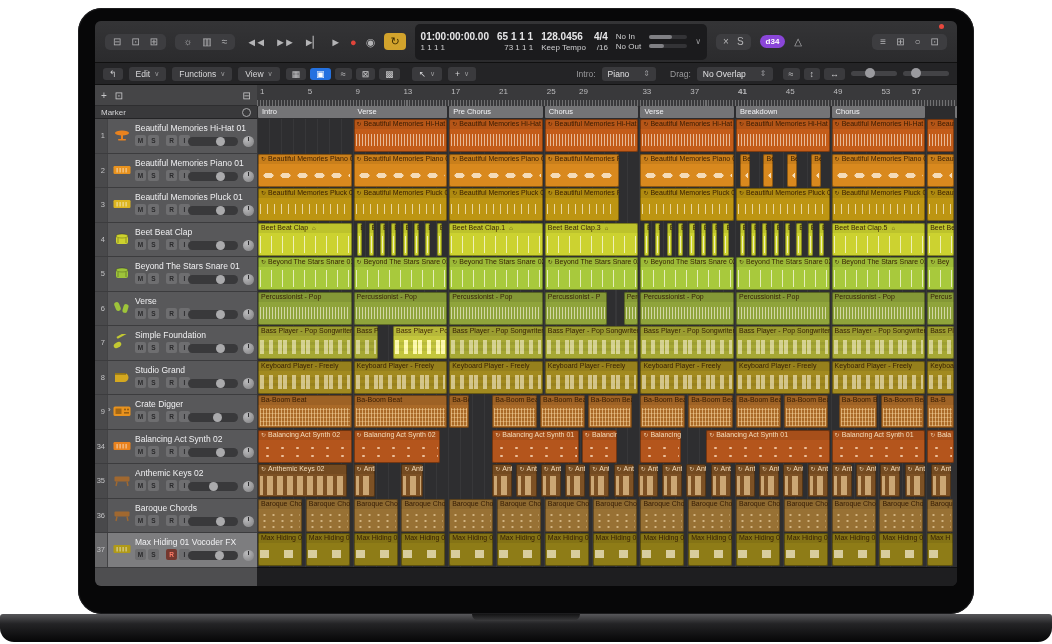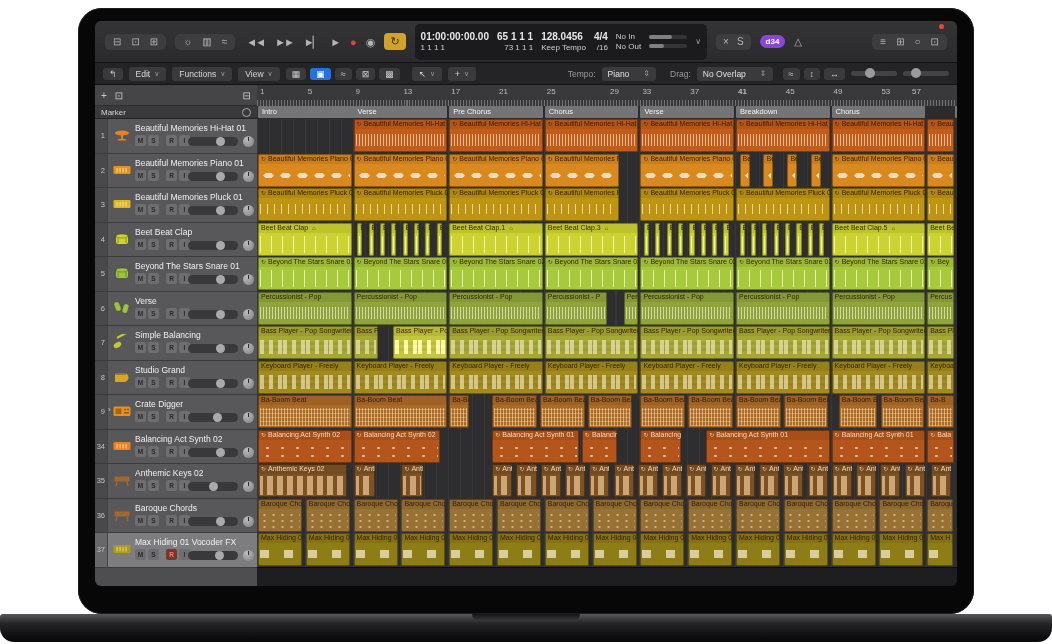--- a/index.html
+++ b/index.html
@@ -182,21 +182,21 @@
             <span class="tico">▩</span>
           </span>
         <span class="mbtn" style="margin-left:6px;">
             <span>↖</span>
             <span class="v">∨</span>
           </span>
         <span class="mbtn">
             <span>+</span>
             <span class="v">∨</span>
           </span>
-        <span class="mlabel" style="margin-left:auto;">Tempo:</span>
+        <span class="mlabel" style="margin-left:auto;">Intro:</span>
         <span class="msel">
             <span>Piano</span>
             <span class="st">⇕</span>
           </span>
         <span class="mlabel">Drag:</span>
         <span class="msel">
             <span>No Overlap</span>
             <span class="st">⇕</span>
           </span>
         <span id="zoomBtns" style="display:flex;gap:4px;margin-left:4px;">
@@ -341,21 +341,21 @@
                 <i style="left:28px"></i>
               </div>
               <div class="pan"></div>
             </div>
             <div class="thdr" style="top: 207px; height: 34.5px;">
               <div class="tnum">7</div>
               <div class="ticon"><svg width="20" height="16" viewBox="0 0 20 16">
                   <ellipse cx="5.5" cy="11" rx="4" ry="2.6" fill="#c2c832" transform="rotate(-28 5.5 11)"></ellipse>
                   <rect x="6" y="2.5" width="12" height="2.2" rx="1" fill="#c2c832" transform="rotate(-28 6 6)"></rect>
                 </svg></div>
-              <div class="tname">Simple Balancing</div>
+              <div class="tname">Simple Foundation</div>
               <div class="tbtns">
                 <span class="tb">M</span>
                 <span class="tb">S</span>
                 <span class="tb g2">R</span>
                 <span class="tb">I</span>
               </div>
               <div class="vsl">
                 <i style="left:28px"></i>
               </div>
               <div class="pan"></div>
@@ -487,21 +487,21 @@
         <div class="ruler" id="ruler">
           <div class="rticks"></div>
 
         <span class="rnum" style="left: 3px;">1</span>
             <span class="rnum" style="left: 50.8px;">5</span>
             <span class="rnum" style="left: 98.6px;">9</span>
             <span class="rnum" style="left: 146.4px;">13</span>
             <span class="rnum" style="left: 194.2px;">17</span>
             <span class="rnum" style="left: 242px;">21</span>
             <span class="rnum" style="left: 289.8px;">25</span>
-            <span class="rnum" style="left: 353px;">29</span>
+            <span class="rnum" style="left: 322px;">29</span>
             <span class="rnum" style="left: 385.4px;">33</span>
             <span class="rnum" style="left: 433.2px;">37</span>
             <span class="rnum" style="left: 481px; font-weight: bold;">41</span>
             <span class="rnum" style="left: 528.8px;">45</span>
             <span class="rnum" style="left: 576.6px;">49</span>
             <span class="rnum" style="left: 624.4px;">53</span>
             <span class="rnum" style="left: 655px;">57</span>
           </div>
         <div class="mstrip" id="mstrip">
             <div class="msec" style="left: 1px; width: 98px;">Intro</div>

